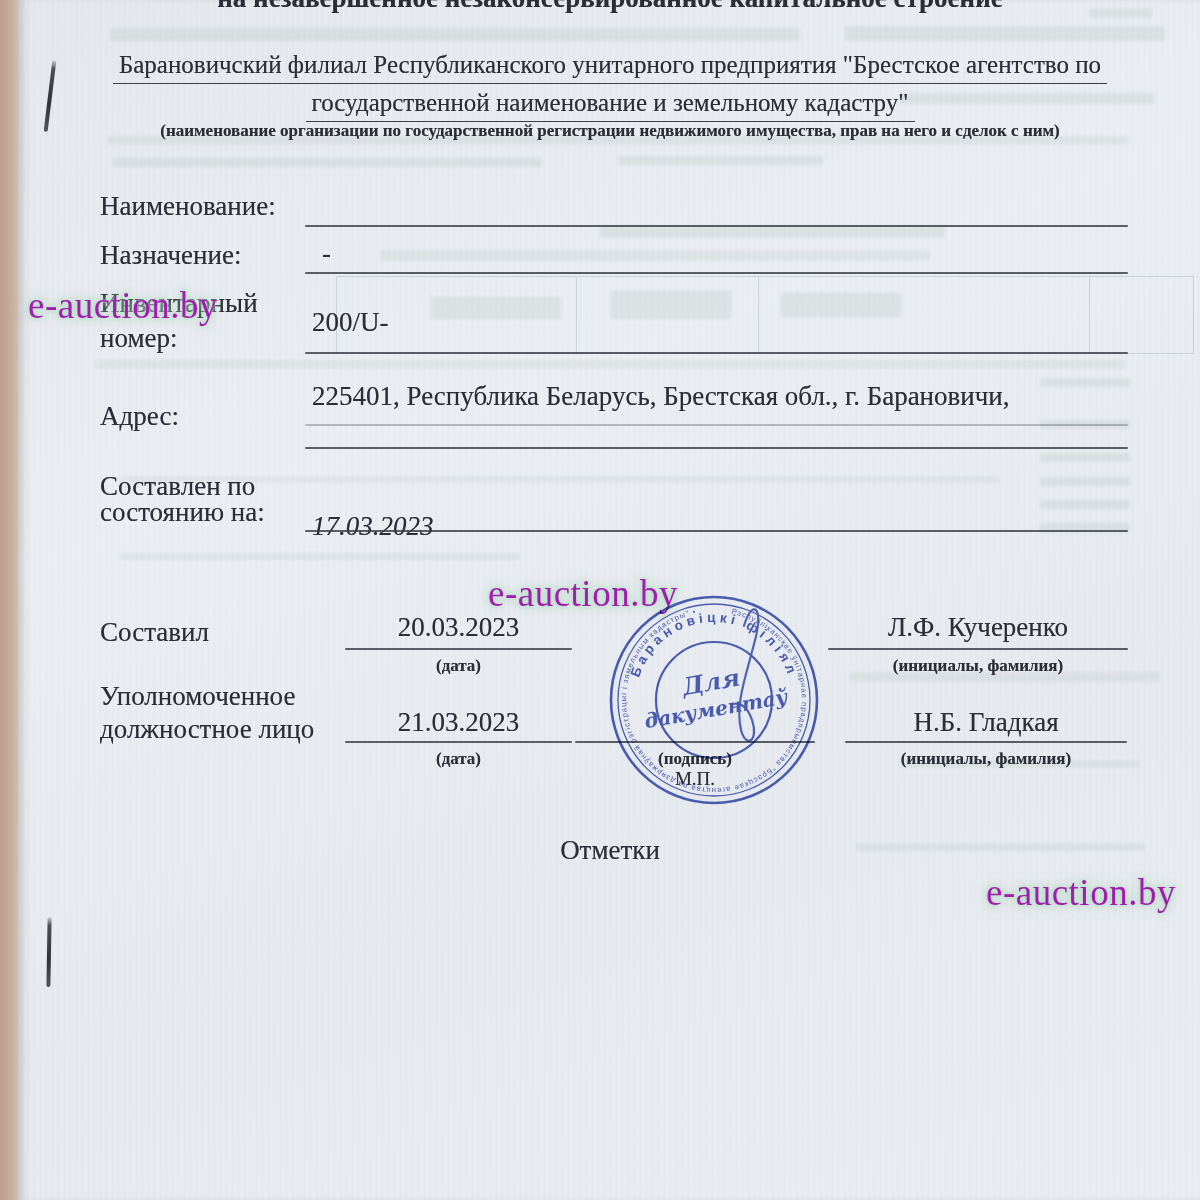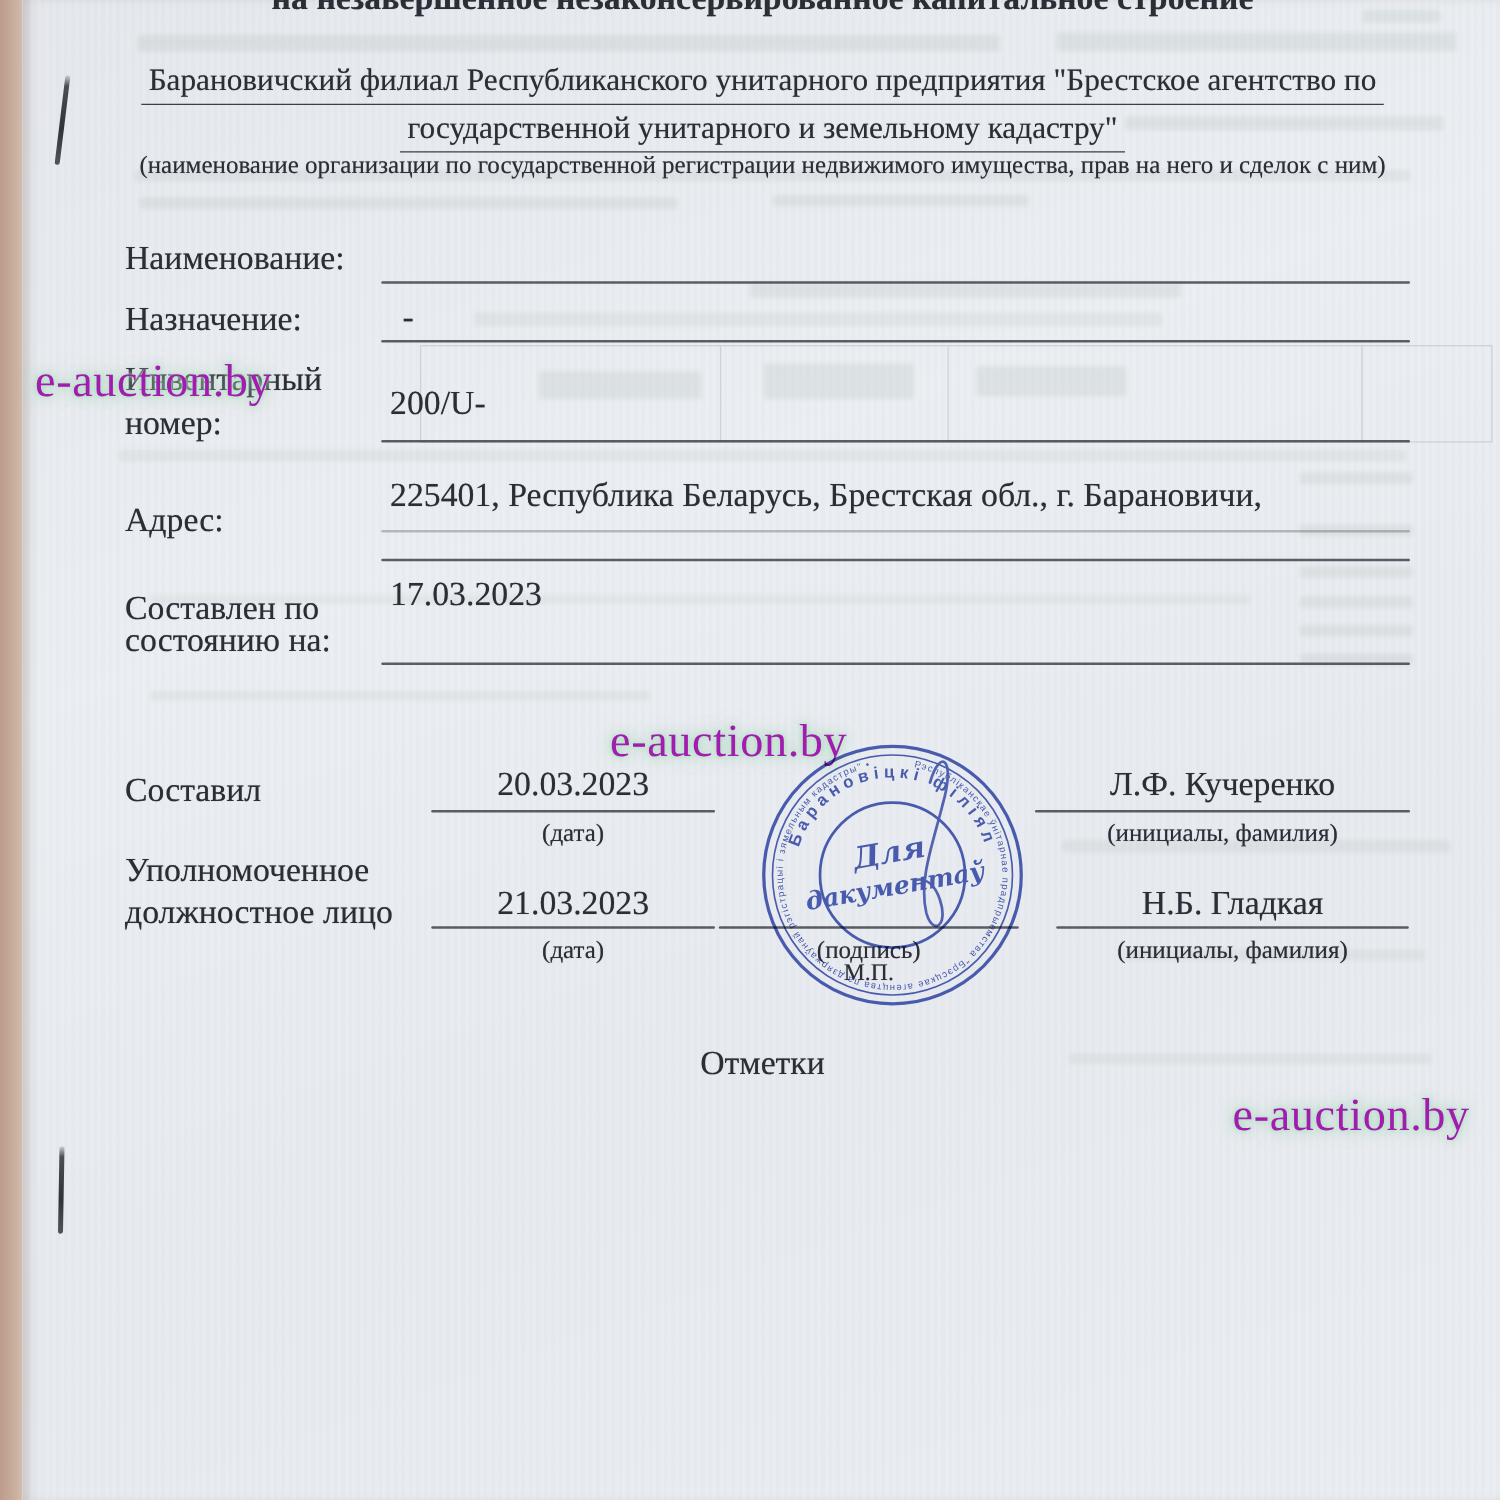--- a/index.html
+++ b/index.html
@@ -6,21 +6,21 @@
   body{width:1200px;height:1200px;overflow:hidden;background:#d8d3cc;}
   .scene{position:relative;width:1200px;height:1200px;font-family:"Liberation Serif",serif;color:#2c2e37;}
   .desk{position:absolute;left:0;top:0;width:22px;height:1200px;
         background:linear-gradient(90deg,#bd9c8c,#caaf9f 55%,#d8c6b8);}
   .paper{position:absolute;left:18px;top:0;width:1182px;height:1200px;
         background:linear-gradient(160deg,#e5e8ed 0%,#ebeef2 35%,#e7eaef 65%,#eaedf1 100%);
         box-shadow:inset 8px 0 12px -7px rgba(96,72,60,.4);}
   .paper::after{content:"";position:absolute;inset:0;
         background:repeating-linear-gradient(90deg,rgba(255,255,255,.018) 0 3px,rgba(90,100,115,.018) 3px 6px);}
   .t{position:absolute;font-size:27px;line-height:1.18;white-space:nowrap;text-shadow:0 0 .6px rgba(44,46,55,.55);}
-  .small{font-size:20px;}
+  .small{font-size:17px;font-weight:bold;}
   .ctr{text-align:center;}
   .bold{font-weight:bold;}
   .u{border-bottom:1.6px solid #3d3f48;padding:0 6px 3px 6px;display:inline-block;}
   .fline{position:absolute;height:2px;background:#3c3e47;opacity:.82;border-radius:1px;filter:blur(.2px);}
   .fline.faint{opacity:.3;height:1.5px;}
   
   .sm{position:absolute;background:#84988b;opacity:.13;filter:blur(1.6px);border-radius:2px;}
   .ghost-tbl{position:absolute;left:336px;top:276px;width:856px;height:76px;
         border:1px solid rgba(105,122,132,.22);filter:blur(.4px);}
   .ghost-tbl i{position:absolute;top:0;bottom:0;width:1px;background:rgba(105,122,132,.22);}
@@ -75,21 +75,21 @@
 
   <div class="staple" style="left:48px;top:60px;height:72px;transform:rotate(7deg);"></div>
   <div class="staple" style="left:47px;top:917px;height:70px;transform:rotate(1deg);"></div>
 
   <div class="t bold ctr" style="left:20px;top:-17px;width:1180px;">на незавершённое незаконсервированное капитальное строение</div>
 
   <div class="t ctr" style="left:20px;top:50px;width:1180px;font-size:25px;">
     <span class="u">Барановичский филиал Республиканского унитарного предприятия "Брестское агентство по</span>
   </div>
   <div class="t ctr" style="left:20px;top:88px;width:1180px;font-size:25px;">
-    <span class="u">государственной унитарного и земельному кадастру"</span>
+    <span class="u">государственной наименование и земельному кадастру"</span>
   </div>
   <div class="t small ctr" style="left:20px;top:121px;width:1180px;">(наименование организации по государственной регистрации недвижимого имущества, прав на него и сделок с ним)</div>
 
   <div class="t" style="left:100px;top:191px;">Наименование:</div>
   <div class="fline" style="left:305px;top:225px;width:823px;"></div>
 
   <div class="t" style="left:100px;top:240px;">Назначение:</div>
   <div class="t" style="left:322px;top:238px;">-</div>
   <div class="fline" style="left:305px;top:272px;width:823px;"></div>
 
@@ -98,21 +98,21 @@
   <div class="t" style="left:312px;top:307px;">200/U-</div>
   <div class="fline" style="left:305px;top:352px;width:823px;"></div>
 
   <div class="t" style="left:100px;top:401px;">Адрес:</div>
   <div class="t" style="left:312px;top:381px;">225401, Республика Беларусь, Брестская обл., г. Барановичи,</div>
   <div class="fline faint" style="left:305px;top:424px;width:823px;"></div>
   <div class="fline" style="left:305px;top:447px;width:823px;"></div>
 
   <div class="t" style="left:100px;top:471px;">Составлен по</div>
   <div class="t" style="left:100px;top:497px;">состоянию на:</div>
-  <div class="t" style="left:312px;top:460px;">17.03.2023</div>
+  <div class="t" style="left:312px;top:511px;font-style:italic;">17.03.2023</div>
   <div class="fline" style="left:305px;top:530px;width:823px;"></div>
 
   <div class="t" style="left:100px;top:617px;">Составил</div>
   <div class="t ctr" style="left:345px;top:612px;width:227px;">20.03.2023</div>
   <div class="fline" style="left:345px;top:648px;width:227px;"></div>
   <div class="t small ctr" style="left:345px;top:656px;width:227px;">(дата)</div>
   <div class="t ctr" style="left:828px;top:612px;width:300px;">Л.Ф. Кучеренко</div>
   <div class="fline" style="left:828px;top:648px;width:300px;"></div>
   <div class="t small ctr" style="left:828px;top:656px;width:300px;">(инициалы, фамилия)</div>
 

